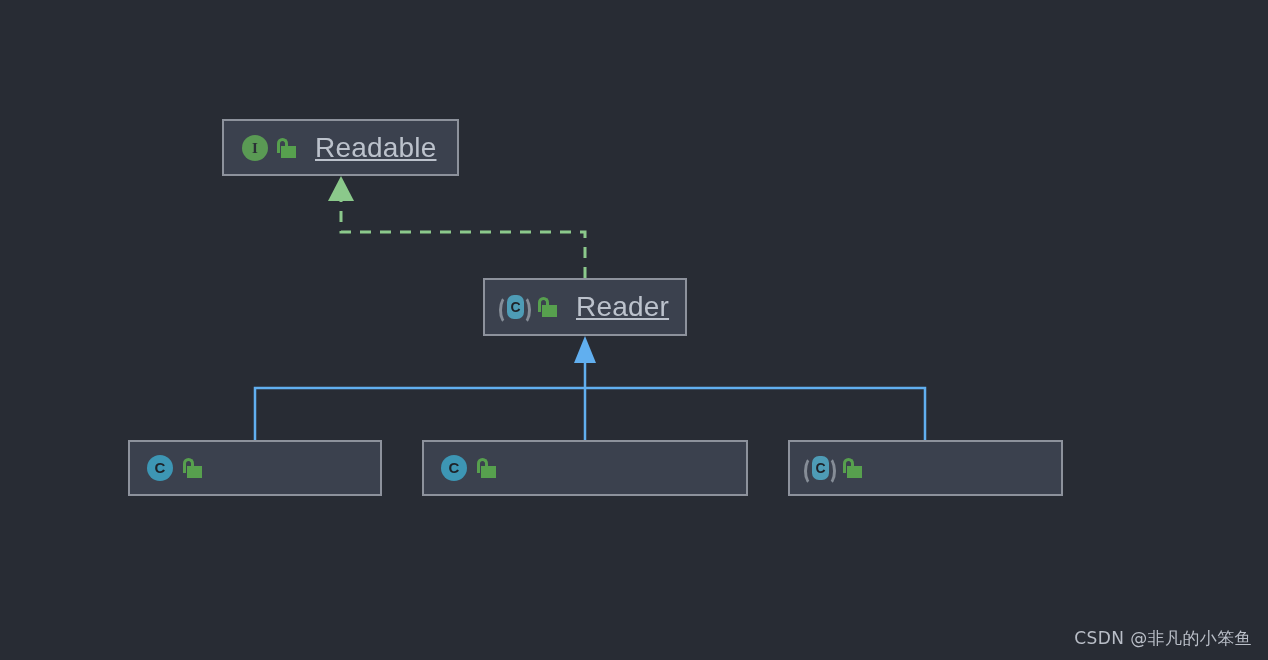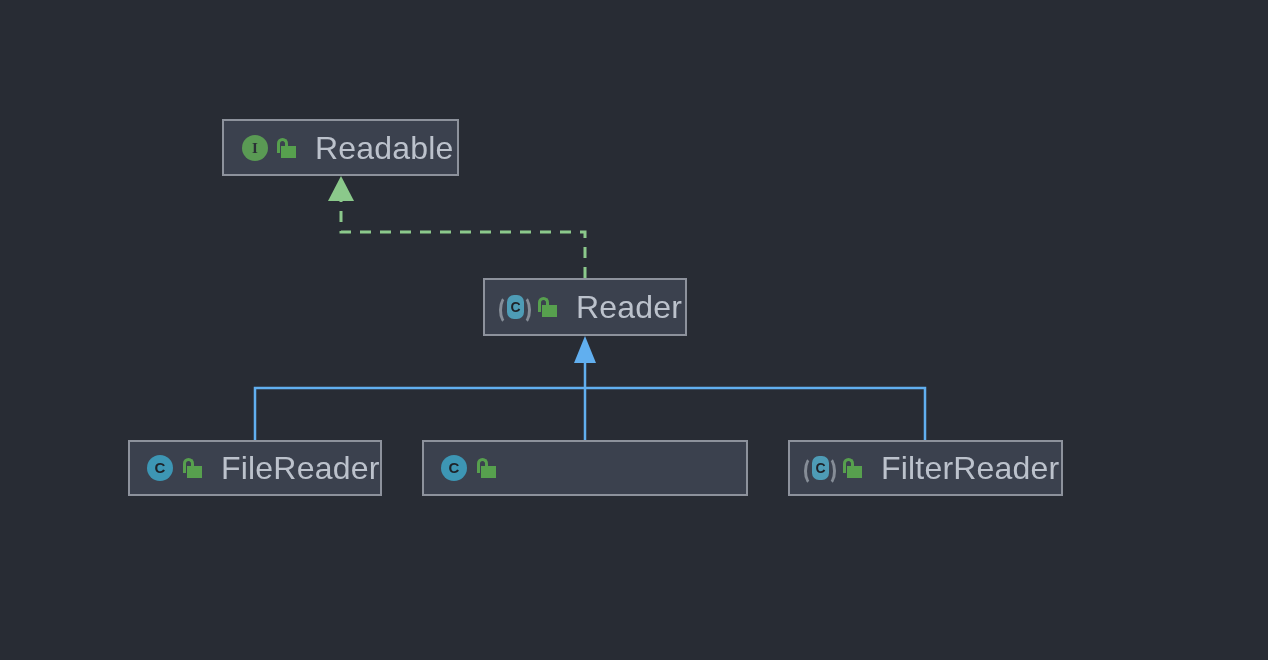--- a/index.html
+++ b/index.html
@@ -37,25 +37,26 @@
     display: flex;
     align-items: center;
     background: #3b414e;
     border: 2px solid #8d929c;
     padding: 0 16px 0 14px;
     white-space: nowrap;
   }
 
   .node-label {
     color: #bcc2cc;
-    font-size: 32px;
+    font-size: 28px;
     line-height: 1;
     letter-spacing: 0.2px;
     margin-left: 18px;
     font-weight: 400;
+    text-decoration: underline;
   }
 
   .icon-stack {
     display: flex;
     align-items: center;
     flex: 0 0 auto;
   }
 
   .type-icon {
     width: 32px;
@@ -258,21 +259,20 @@
     <span class="icon-stack">
       <span class="type-icon cls">
         <span class="disc"></span>
         <span class="glyph">C</span>
       </span>
       <span class="lock-icon">
         <span class="shackle"></span>
         <span class="body"></span>
       </span>
     </span>
-    <span class="node-label">FileReader</span>
   </div>
 
   <div class="node" id="node-bufferedreader" style="left:422px; top:440px; width:326px; height:56px;">
     <span class="icon-stack">
       <span class="type-icon cls">
         <span class="disc"></span>
         <span class="glyph">C</span>
       </span>
       <span class="lock-icon">
         <span class="shackle"></span>
@@ -287,17 +287,17 @@
         <span class="paren left"></span>
         <span class="disc"></span>
         <span class="glyph">C</span>
         <span class="paren right"></span>
       </span>
       <span class="lock-icon">
         <span class="shackle"></span>
         <span class="body"></span>
       </span>
     </span>
-    <span class="node-label">FilterReader</span>
-  </div>
-
+  </div>
+
+  <div id="watermark">CSDN @非凡的小笨鱼</div>
 
 </div>
 
 </body></html>

